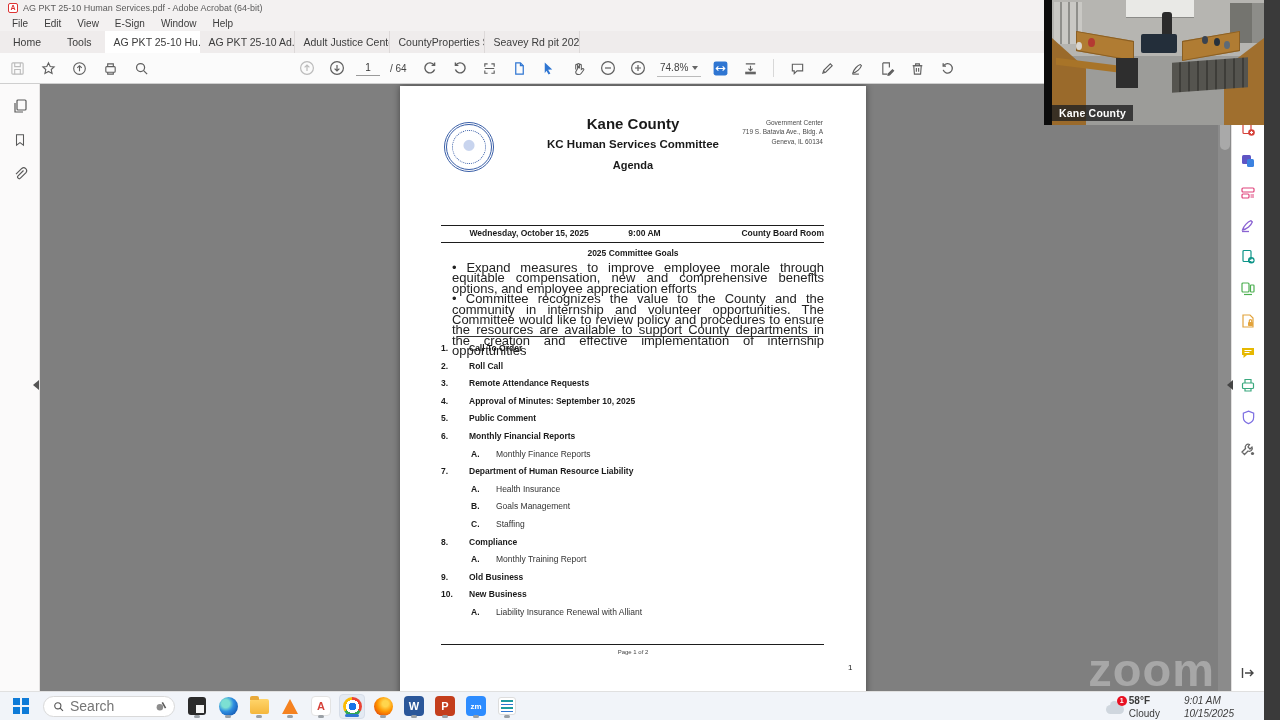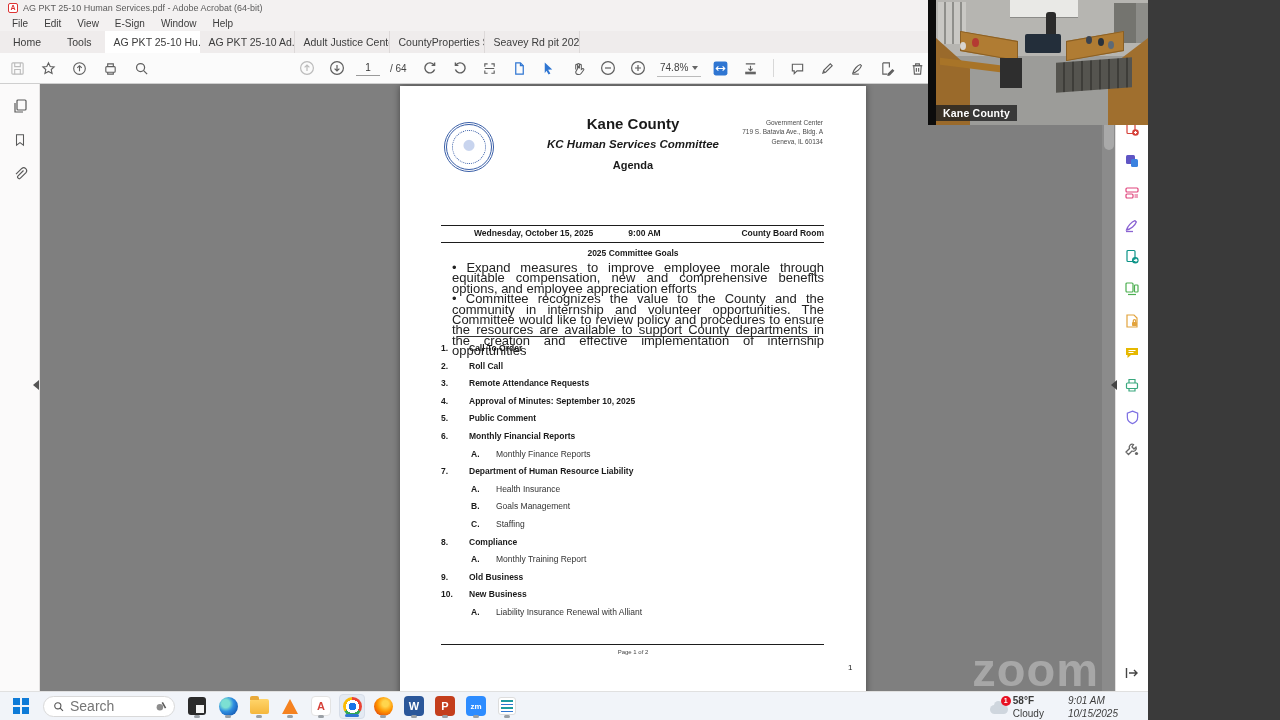--- a/index.html
+++ b/index.html
@@ -1,18 +1,18 @@
 <!DOCTYPE html>
 <html><head>
 <meta charset="utf-8">
 <style>
   * { margin:0; padding:0; box-sizing:border-box; }
   html,body { background:#3a3a3a; }
   #screen {
-    position:relative; width:1148px; height:720px; overflow:hidden;
+    position:relative; width:1264px; height:720px; overflow:hidden;
     font-family:"Liberation Sans", sans-serif; background:#7f7f7f;padding-left:26px;
   }
   
   .titlebar { position:absolute; top:0; left:0; right:0; height:16px; background:#f3f1f1;
     display:flex; align-items:center; gap:5px; padding-left:8px; font-size:9px; color:#5a5a5a; }
   .acro-mini { width:10px; height:10px; background:#fff; border:1px solid #d33; border-radius:2px;
     color:#d33; font-size:7px; font-weight:bold; text-align:center; line-height:8px; }
   
   .menubar { position:absolute; top:16px; left:0; right:0; height:15px; background:#f3f1f1;
     display:flex; align-items:center; font-size:10px; color:#3c3c3c; padding-left:4px; }
@@ -50,28 +50,28 @@
   .watermark { position:absolute; right:16px; bottom:-6px; font-size:47px; font-weight:bold; letter-spacing:1px;
     color:#aaaaaa; opacity:.95; }
   
   .pagedoc { position:absolute; left:360px; top:2px; width:466px; height:640px; background:#fff;
     box-shadow:0 0 7px rgba(0,0,0,.45); color:#1a1a1a; }
   .seal { position:absolute; left:44px; top:36px; width:50px; height:50px; border-radius:50%;
     border:3px double #3a5fa8; display:flex; align-items:center; justify-content:center; }
   .seal-inner { width:34px; height:34px; border-radius:50%; border:1px dotted #3a5fa8; background:
     radial-gradient(circle at 50% 45%, #c8d4ee 0 5px, transparent 6px); }
   .doc-title { position:absolute; top:29px; left:60px; right:60px; text-align:center; font-size:15px; font-weight:bold; }
-  .doc-sub { position:absolute; top:52px; left:40px; right:40px; text-align:center; font-size:11.5px; font-weight:bold;font-style:italic; }
+  .doc-sub { position:absolute; top:52px; left:40px; right:40px; text-align:center; font-size:11.5px; font-weight:bold; }
   .doc-agenda { position:absolute; top:73px; left:40px; right:40px; text-align:center; font-size:11px; font-weight:bold; }
   .addr { position:absolute; top:32px; right:43px; text-align:right; font-size:6.5px; color:#4a4a4a; line-height:1.45; }
   .members { position:absolute; top:99px; left:38px; right:38px; text-align:center; font-size:7.5px; color:#2e2e2e; line-height:1.45; }
   .rule-a { position:absolute; left:41px; right:42px; border-top:1.5px solid #1d1d1d; }
   .rule-b { position:absolute; left:57px; right:48px; border-top:1px solid #333; }
   .daterow { position:absolute; top:142px; left:41px; right:42px; display:flex; font-size:8.5px; font-weight:bold; }
-  .daterow span:nth-child(1){ flex:1.25; text-align:right;margin-left:24px; }
+  .daterow span:nth-child(1){ flex:1.25; text-align:center;margin-left:24px; }
   .daterow span:nth-child(2){ flex:1; text-align:center; }
   .daterow span:nth-child(3){ flex:1.25; text-align:right; }
   .goals-title { position:absolute; top:162px; left:0; right:0; text-align:center; font-size:8.5px; font-weight:bold; }
   .goals { position:absolute; top:177px; left:52px; right:42px; font-size:13px; line-height:10.4px;
     text-align:justify; color:#222; }
   .goals p { margin-bottom:0; }
   .agenda-list { position:absolute; top:257px; left:0; right:0; }
   .arow { position:relative; height:17.6px; font-size:8.5px; }
   .arow .num { position:absolute; left:41px; font-weight:bold; }
   .arow .txt { position:absolute; left:69px; font-weight:bold; }

